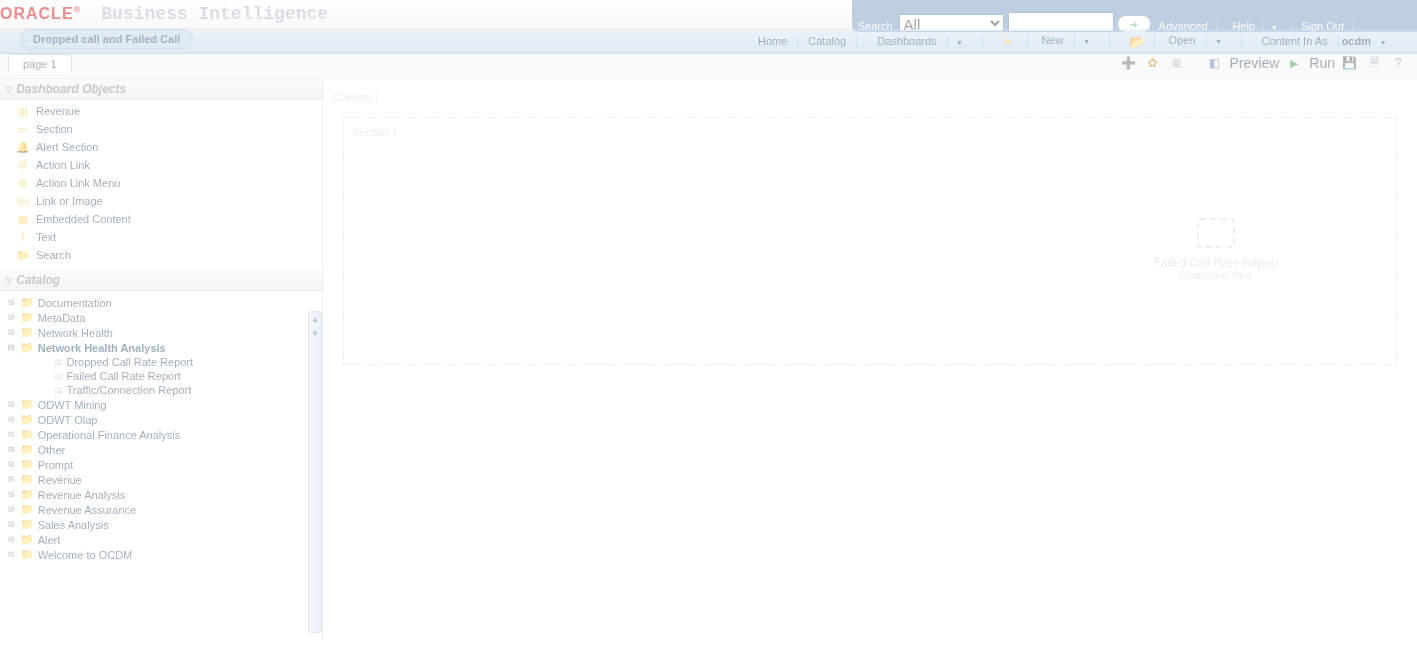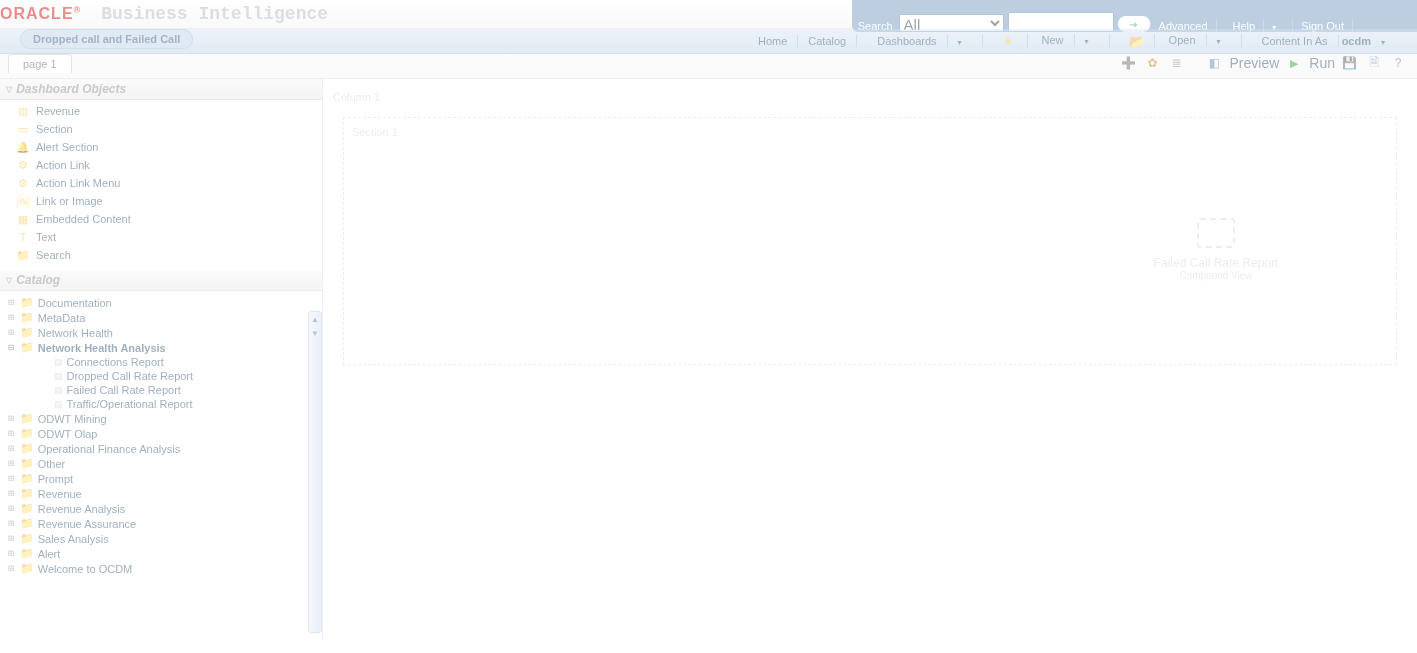--- a/index.html
+++ b/index.html
@@ -180,36 +180,31 @@
             <span>Network Health</span>
           </div>
           <div class="node d1 sel">
             <span class="ex">⊟</span>
             <span class="fld">📁</span>
             <span>Network Health Analysis</span>
           </div>
           <div class="node d3">
             <span class="ex"></span>
             <span class="doc">▤</span>
-            <span>Connections Report</span>
-          </div>
-          <div class="node d3">
-            <span class="ex"></span>
-            <span class="doc">▤</span>
             <span>Dropped Call Rate Report</span>
           </div>
           <div class="node d3">
             <span class="ex"></span>
             <span class="doc">▤</span>
             <span>Failed Call Rate Report</span>
           </div>
           <div class="node d3">
             <span class="ex"></span>
             <span class="doc">▤</span>
-            <span>Traffic/Operational Report</span>
+            <span>Traffic/Connection Report</span>
           </div>
           <div class="node d1">
             <span class="ex">⊞</span>
             <span class="fld">📁</span>
             <span>ODWT Mining</span>
           </div>
           <div class="node d1">
             <span class="ex">⊞</span>
             <span class="fld">📁</span>
             <span>ODWT Olap</span>

